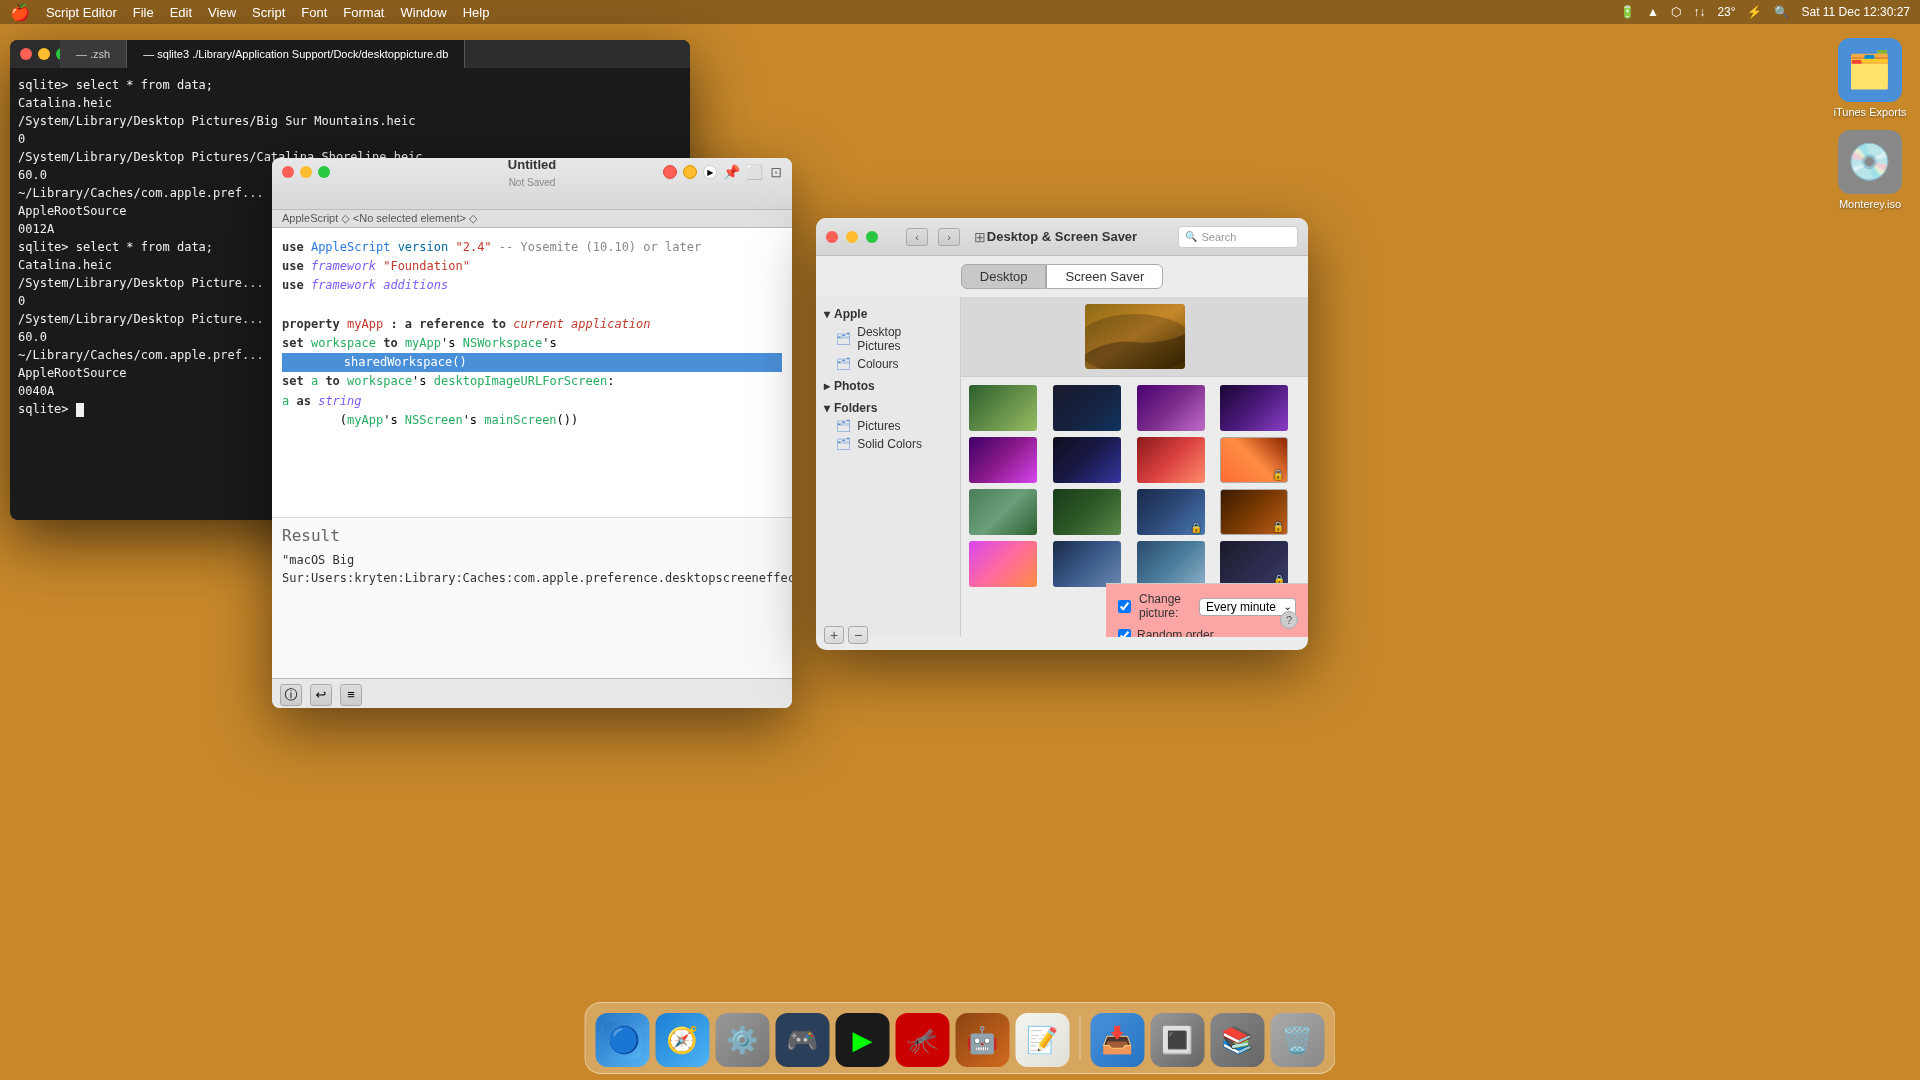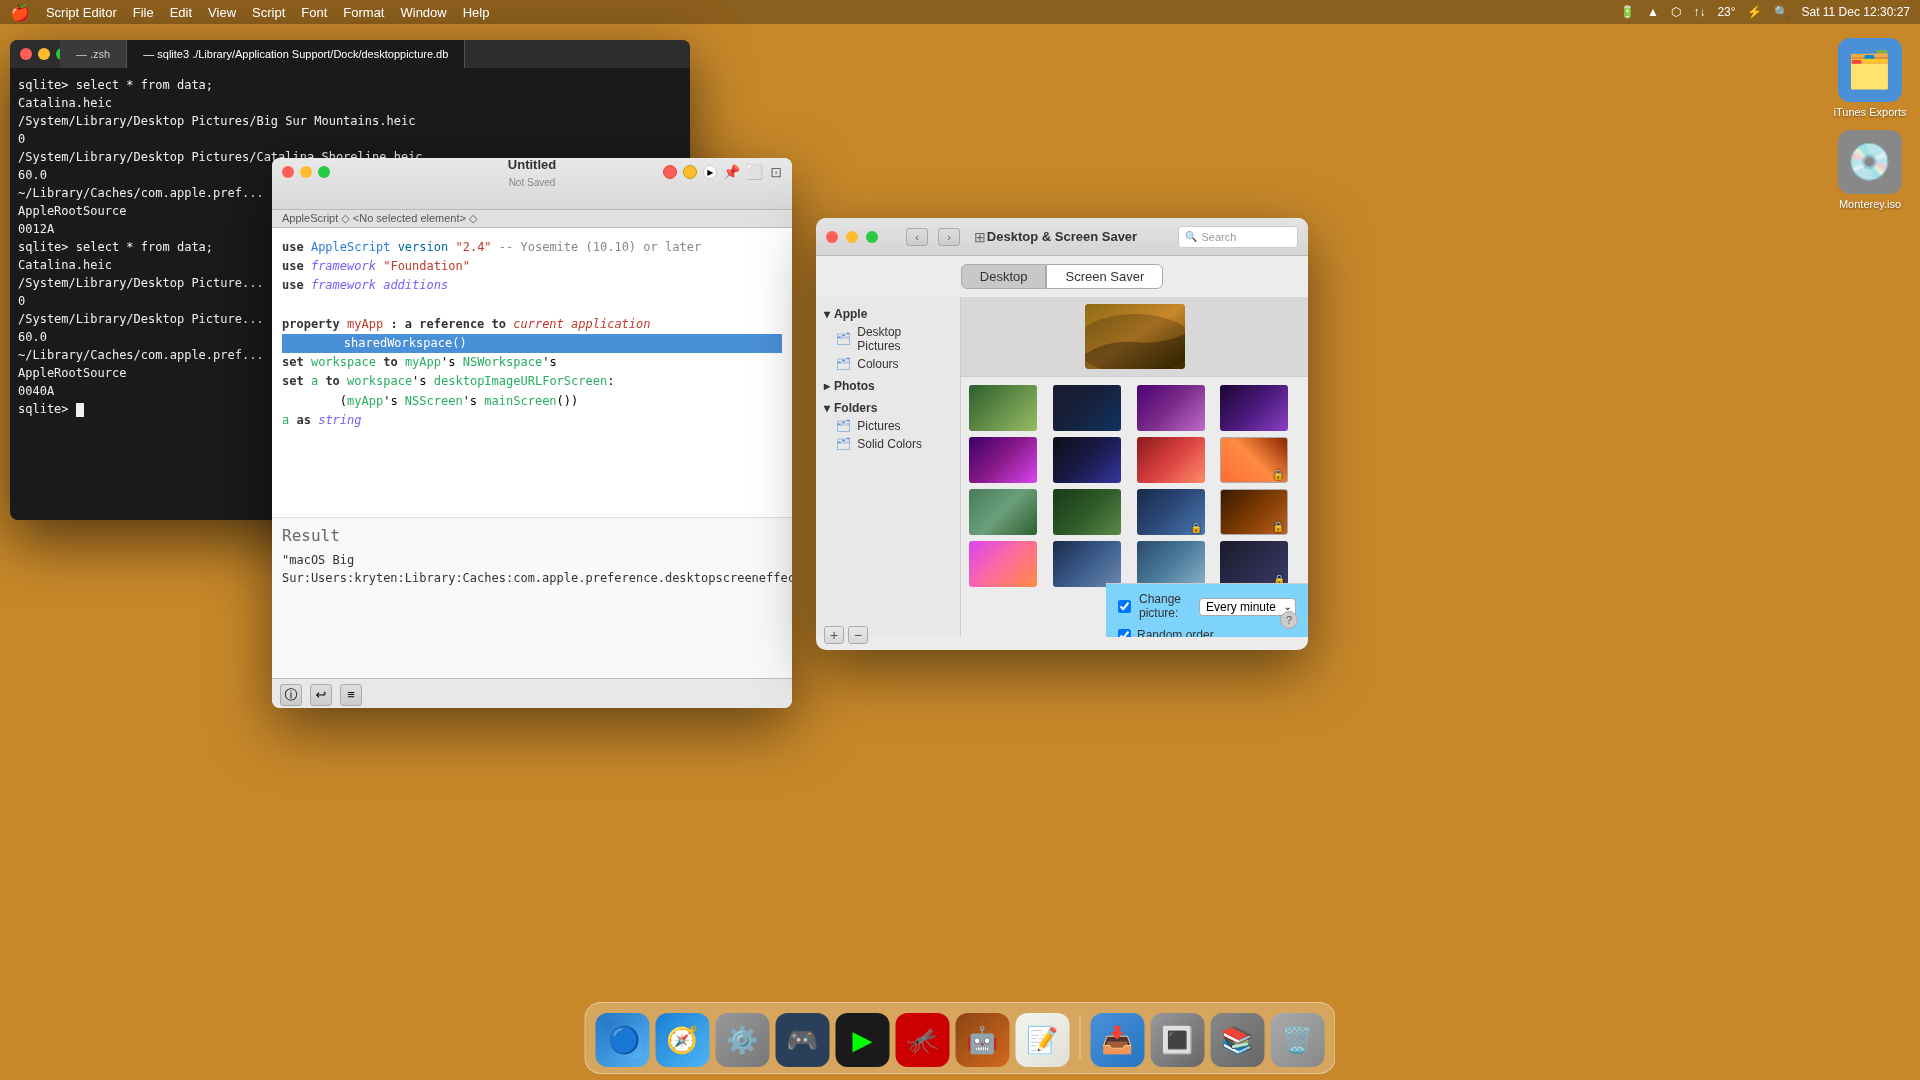--- a/index.html
+++ b/index.html
@@ -448,21 +448,21 @@
       gap: 6px;
     }
     .checkbox-row input { margin: 0; }
     .checkbox-row label { font-size: 12px; color: #333; }
     .dss-bottom-bar {
       position: absolute;
       bottom: 0;
       left: 145px;
       right: 0;
       height: 54px;
-      background: #7dd3fc;
+      background: #fca5a5;
       border-top: 1px solid #ccc;
       padding: 8px 12px;
       display: flex;
       flex-direction: column;
       gap: 4px;
     }
     .bottom-sidebar-btns {
       position: absolute;
       bottom: 6px;
       left: 8px;
@@ -647,34 +647,34 @@
     <div>
       <span class="code-kw">use</span> <span style="color:#7a5af8; font-style:italic;">framework</span> <span style="color:#c0392b;">"Foundation"</span>
     </div>
     <div>
       <span class="code-kw">use</span> <span style="color:#7a5af8; font-style:italic;">framework additions</span>
     </div>
     <div>&nbsp;</div>
     <div>
       <span class="code-kw">property</span> <span style="color:#c0392b;">myApp</span> <span class="code-kw">:</span> <span class="code-kw">a reference to</span> <span style="color:#c0392b; font-style:italic;">current application</span>
     </div>
+    <div>
+      <span class="code-kw">set</span> <span style="color:#27ae60;">workspace</span> <span class="code-kw">to</span> <span style="color:#27ae60;">myApp</span>'s <span style="color:#27ae60;">NSWorkspace</span>'s
+    </div>
     <div style="background:#4a90d9; color:white; display:block; padding-left:4px;">
       &nbsp;&nbsp;&nbsp;&nbsp;&nbsp;&nbsp;&nbsp;&nbsp;<span style="color:white;">sharedWorkspace()</span>
     </div>
     <div>
-      <span class="code-kw">set</span> <span style="color:#27ae60;">workspace</span> <span class="code-kw">to</span> <span style="color:#27ae60;">myApp</span>'s <span style="color:#27ae60;">NSWorkspace</span>'s
+      <span class="code-kw">set</span> <span style="color:#27ae60;">a</span> <span class="code-kw">to</span> <span style="color:#27ae60;">workspace</span>'s <span style="color:#27ae60;">desktopImageURLForScreen</span>:
     </div>
     <div>
-      <span class="code-kw">set</span> <span style="color:#27ae60;">a</span> <span class="code-kw">to</span> <span style="color:#27ae60;">workspace</span>'s <span style="color:#27ae60;">desktopImageURLForScreen</span>:
+      <span style="color:#27ae60;">a</span> <span class="code-kw">as</span> <span style="color:#7a5af8; font-style:italic;">string</span>
     </div>
     <div>
       &nbsp;&nbsp;&nbsp;&nbsp;&nbsp;&nbsp;&nbsp;&nbsp;(<span style="color:#27ae60;">myApp</span>'s <span style="color:#27ae60;">NSScreen</span>'s <span style="color:#27ae60;">mainScreen</span>())
-    </div>
-    <div>
-      <span style="color:#27ae60;">a</span> <span class="code-kw">as</span> <span style="color:#7a5af8; font-style:italic;">string</span>
     </div>
   </div>
   <div class="result-panel">
     <div class="result-label">Result</div>
     <div class="result-text">"macOS Big Sur:Users:kryten:Library:Caches:com.apple.preference.desktopscreeneffect.desktop:1124073473:DSKAppleRootSource:"</div>
   </div>
   <div class="script-footer">
     <div class="footer-btn">ⓘ</div>
     <div class="footer-btn">↩</div>
     <div class="footer-btn">≡</div>

